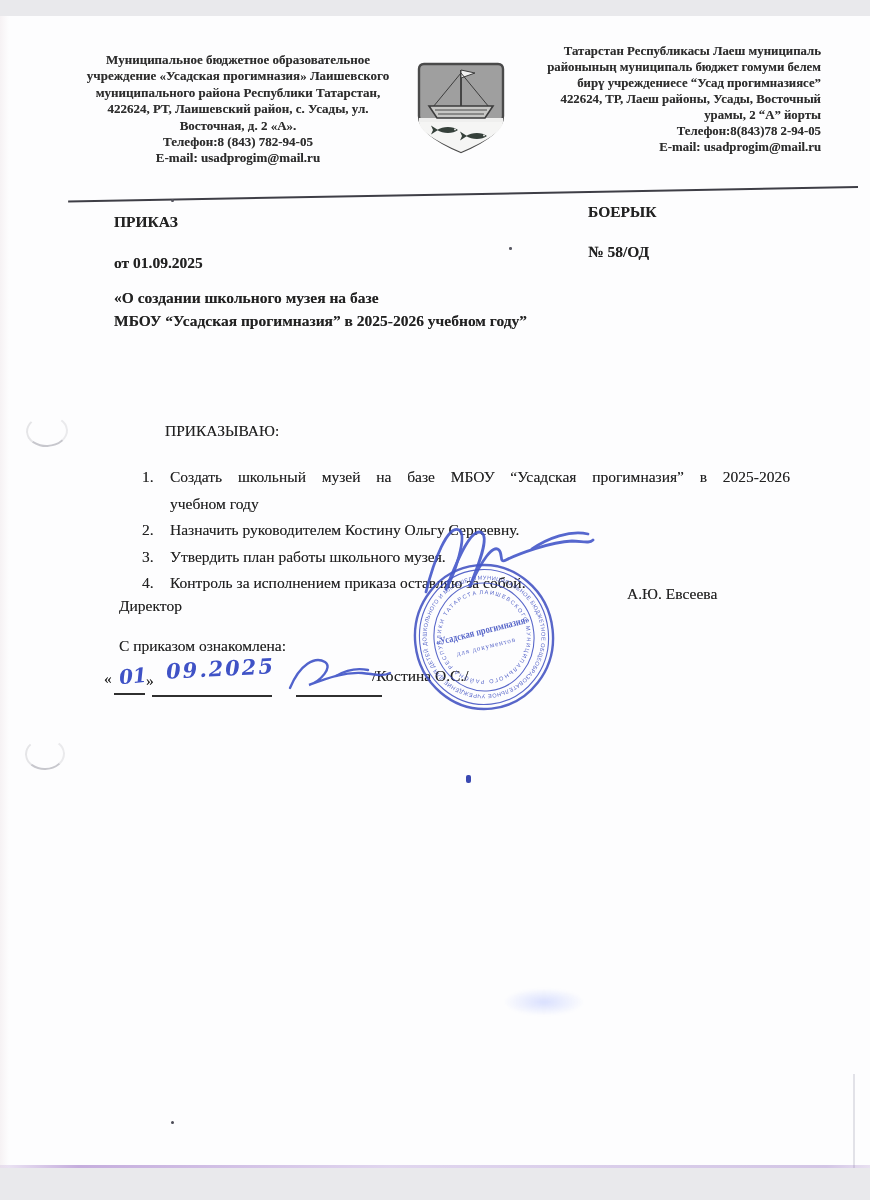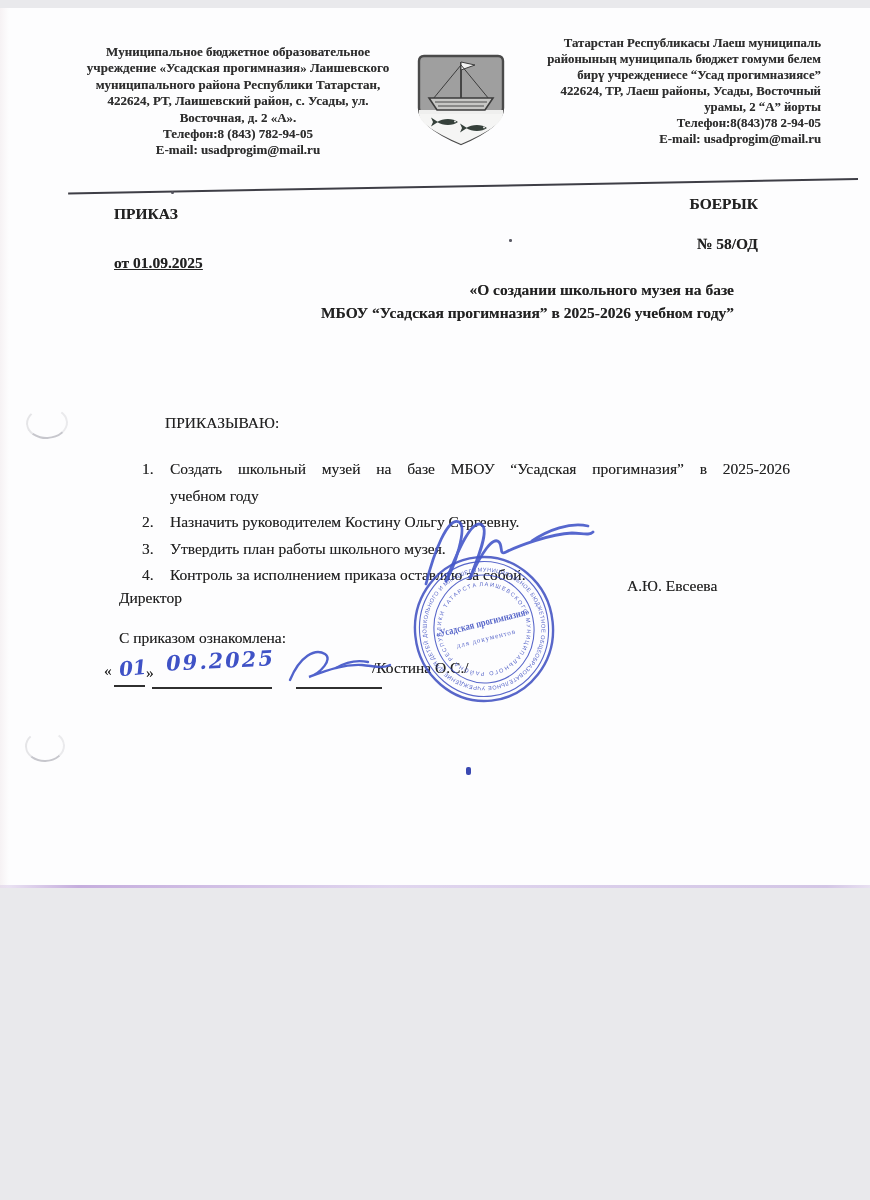--- a/index.html
+++ b/index.html
@@ -1,28 +1,28 @@
 <!DOCTYPE html>
 <html><head>
 <meta charset="utf-8">
 <style>
   html,body{margin:0;padding:0;background:#e9e9ec;}
   .page{
-    position:relative;width:870px;height:880px;margin:8px auto;
+    position:relative;width:870px;height:1152px;margin:16px auto;
     background:linear-gradient(90deg,#f6f2f4 0px,#fdfdfe 9px,#fdfdfe 100%);
     font-family:"Liberation Serif",serif;color:#222;overflow:hidden;
   }
   .abs{position:absolute;}
   .hdr{font-weight:700;text-align:center;color:#2d2d2d;
        text-shadow:0 0 .4px rgba(40,40,40,.4);}
   .hdr-left{left:58px;top:36px;width:360px;font-size:13px;line-height:16.4px;}
   .hdr-right{left:489px;top:27px;width:332px;font-size:12.8px;line-height:16px;text-align:right;}
   .divider{left:68px;top:170px;width:790px;height:2px;background:#3e3e46;
            transform:rotate(-1.05deg);transform-origin:right center;}
-  .b15{font-weight:700;font-size:15.5px;text-shadow:0 0 .4px rgba(40,40,40,.45);text-align:right;}
+  .b15{font-weight:700;font-size:15.5px;text-shadow:0 0 .4px rgba(40,40,40,.45);}
   .r15{font-weight:400;font-size:15.5px;text-shadow:0 0 .45px rgba(40,40,40,.5);}
   .right-col{width:170px;}
   .title{left:114px;top:271px;width:620px;line-height:22.5px;}
   .body-par{left:104px;top:338px;width:687px;line-height:27.5px;}
   .jline{text-align:justify;text-align-last:justify;}
   .indent{padding-left:50px;box-sizing:border-box;}
   .list{left:142px;top:448px;width:648px;}
   .li-row{display:flex;align-items:flex-start;}
   .li-num{width:28px;flex:0 0 28px;line-height:26.5px;}
   .li-text{width:620px;line-height:26.5px;}
@@ -85,21 +85,21 @@
     <div>422624, ТР, Лаеш районы, Усады, Восточный</div>
     <div>урамы, 2 “А” йорты</div>
     <div>Телефон:8(843)78 2-94-05</div>
     <div>E-mail: usadprogim@mail.ru</div>
   </div>
 
   <div class="abs divider"></div>
 
   <div class="abs b15" style="left:114px;top:197px;">ПРИКАЗ</div>
   <div class="abs b15 right-col" style="left:588px;top:187px;">БОЕРЫК</div>
-  <div class="abs b15" style="left:114px;top:246px;text-decoration:underline;">от 01.09.2025</div>
+  <div class="abs b15" style="left:114px;top:238px;">от 01.09.2025</div>
   <div class="abs b15 right-col" style="left:588px;top:227px;">№ 58/ОД</div>
 
   <div class="abs b15 title">
     <div>«О создании школьного музея на базе</div>
     <div>МБОУ “Усадская прогимназия” в 2025-2026 учебном году”</div>
   </div>
 
 
   <div class="abs r15" style="left:165px;top:406px;">ПРИКАЗЫВАЮ:</div>
 

